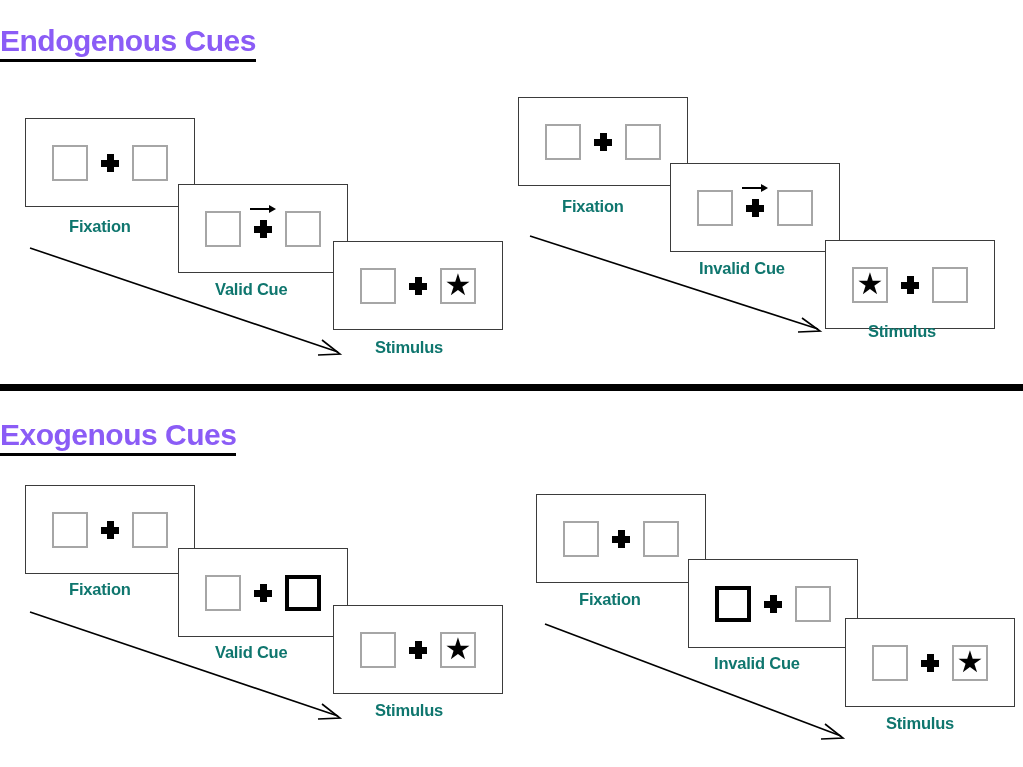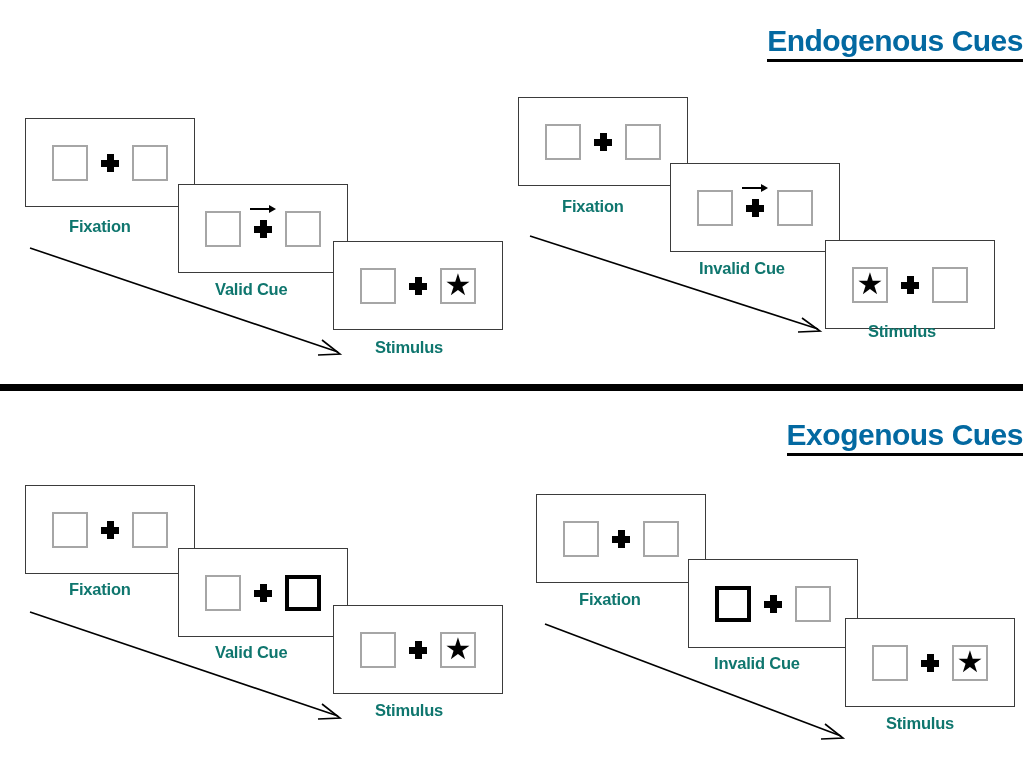--- a/index.html
+++ b/index.html
@@ -14,25 +14,25 @@
     overflow: hidden;
     font-family: "Liberation Sans", sans-serif;
     color: #000000;
   }
 
   
   .section-title {
     position: absolute;
     width: 100%;
     left: 0;
-    text-align: right;
+    text-align: left;
     font-size: 30px;
     font-weight: bold;
     letter-spacing: -0.5px;
-    color: #0369a1;
+    color: #8b5cf6;
   }
   .section-title span {
     border-bottom: 3px solid #000000;
     padding-bottom: 1px;
     display: inline-block;
   }
 
   
   .divider {
     position: absolute;

